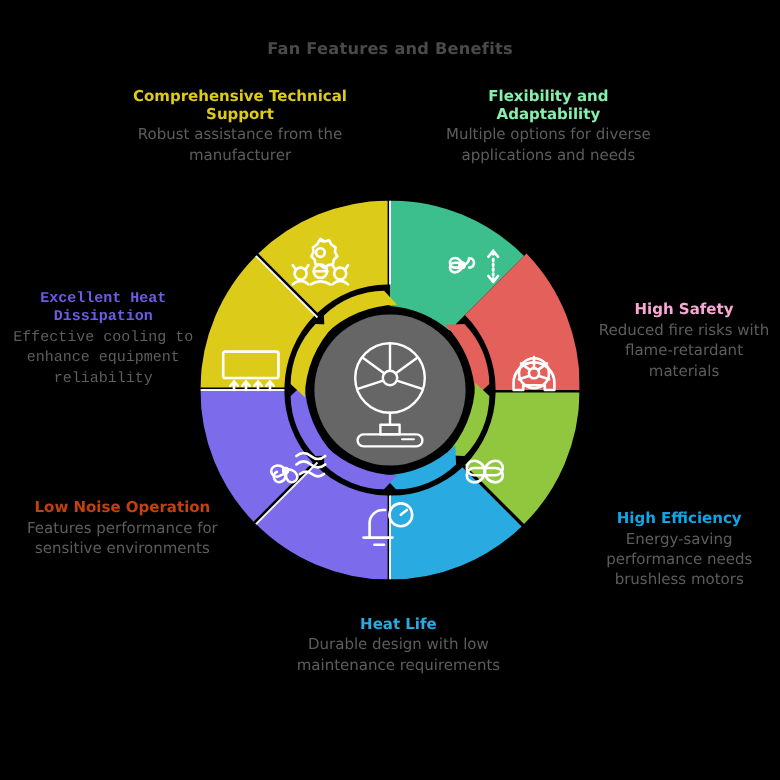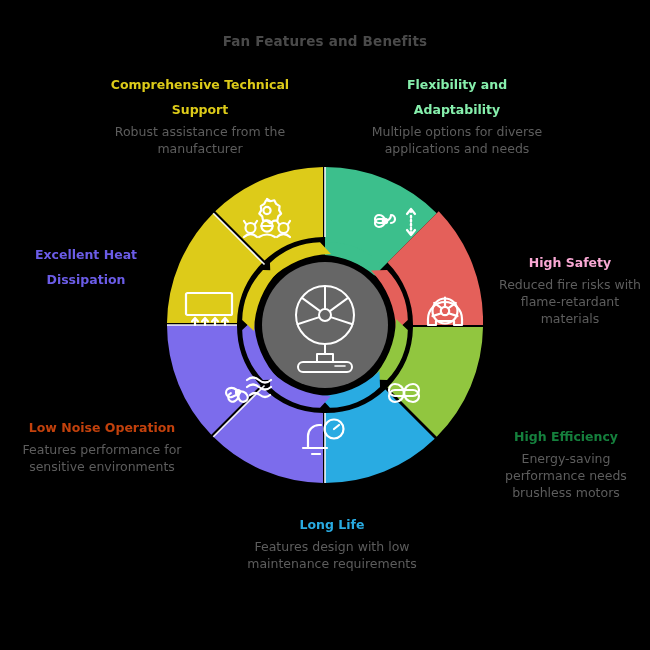--- a/index.html
+++ b/index.html
@@ -10,31 +10,31 @@
   }
   #stage{position:absolute;inset:0;width:650px;height:574px;}
   .title{
     position:absolute;left:0;top:33px;width:650px;text-align:center;
     font-size:13.5px;font-weight:700;color:#4a4a4a;letter-spacing:.2px;
   }
   .wheel{position:absolute;left:167px;top:167px;width:316px;height:316px;}
   .wheel svg{display:block;}
 
   .lbl{position:absolute;}
-  .lbl .hd{font-size:12.5px;font-weight:700;line-height:25px;margin:0 0 1px 0;}
+  .lbl .hd{font-size:12.5px;font-weight:700;line-height:15px;margin:0 0 1px 0;}
   .lbl .bd{font-size:12.5px;font-weight:400;line-height:17px;color:#5d5d5d;}
 
   
   .l-tech{left:110px;  top:72px;  width:180px; text-align:center;}
   .l-flex{left:368px;  top:72px;  width:178px; text-align:center;}
   .l-safe{left:494px;  top:250px; width:152px; text-align:center;}
   .l-eff {left:486px;  top:424px; width:160px; text-align:center;}
   .l-life{left:242px;  top:512px; width:180px; text-align:center;}
   .l-noise{left:12px;  top:415px; width:180px; text-align:center;}
-  .l-heat{left:8px;    top:242px; width:156px; text-align:center;}
+  .l-heat{left:8px;    top:242px; width:156px; text-align:center;font-family:Liberation Mono, monospace;}
 </style>
 </head>
 <body>
 
 <div id="stage">
 
   <div class="title">Fan Features and Benefits</div>
 
   <div class="wheel">
     <svg width="316" height="316" viewBox="0 0 316 316" xmlns="http://www.w3.org/2000/svg">
@@ -188,31 +188,32 @@
     <div class="hd" style="color:#86efac">Flexibility and Adaptability</div>
     <div class="bd">Multiple options for diverse applications and needs</div>
   </div>
 
   <div class="lbl l-safe">
     <div class="hd" style="color:#f9a8d4">High Safety</div>
     <div class="bd">Reduced fire risks with flame-retardant materials</div>
   </div>
 
   <div class="lbl l-eff">
-    <div class="hd" style="color:#15803d">High Efficiency</div>
+    <div class="hd" style="color:#0ea5e9">High Efficiency</div>
     <div class="bd">Energy-saving performance needs brushless motors</div>
   </div>
 
   <div class="lbl l-life">
-    <div class="hd" style="color:#29abe2">Long Life</div>
-    <div class="bd">Features design with low maintenance requirements</div>
+    <div class="hd" style="color:#29abe2">Heat Life</div>
+    <div class="bd">Durable design with low maintenance requirements</div>
   </div>
 
   <div class="lbl l-noise">
     <div class="hd" style="color:#c2410c">Low Noise Operation</div>
     <div class="bd">Features performance for sensitive environments</div>
   </div>
 
   <div class="lbl l-heat">
     <div class="hd" style="color:#6b5ce7">Excellent Heat Dissipation</div>
+    <div class="bd">Effective cooling to enhance equipment reliability</div>
   </div>
 
 </div>
 
 </body></html>

